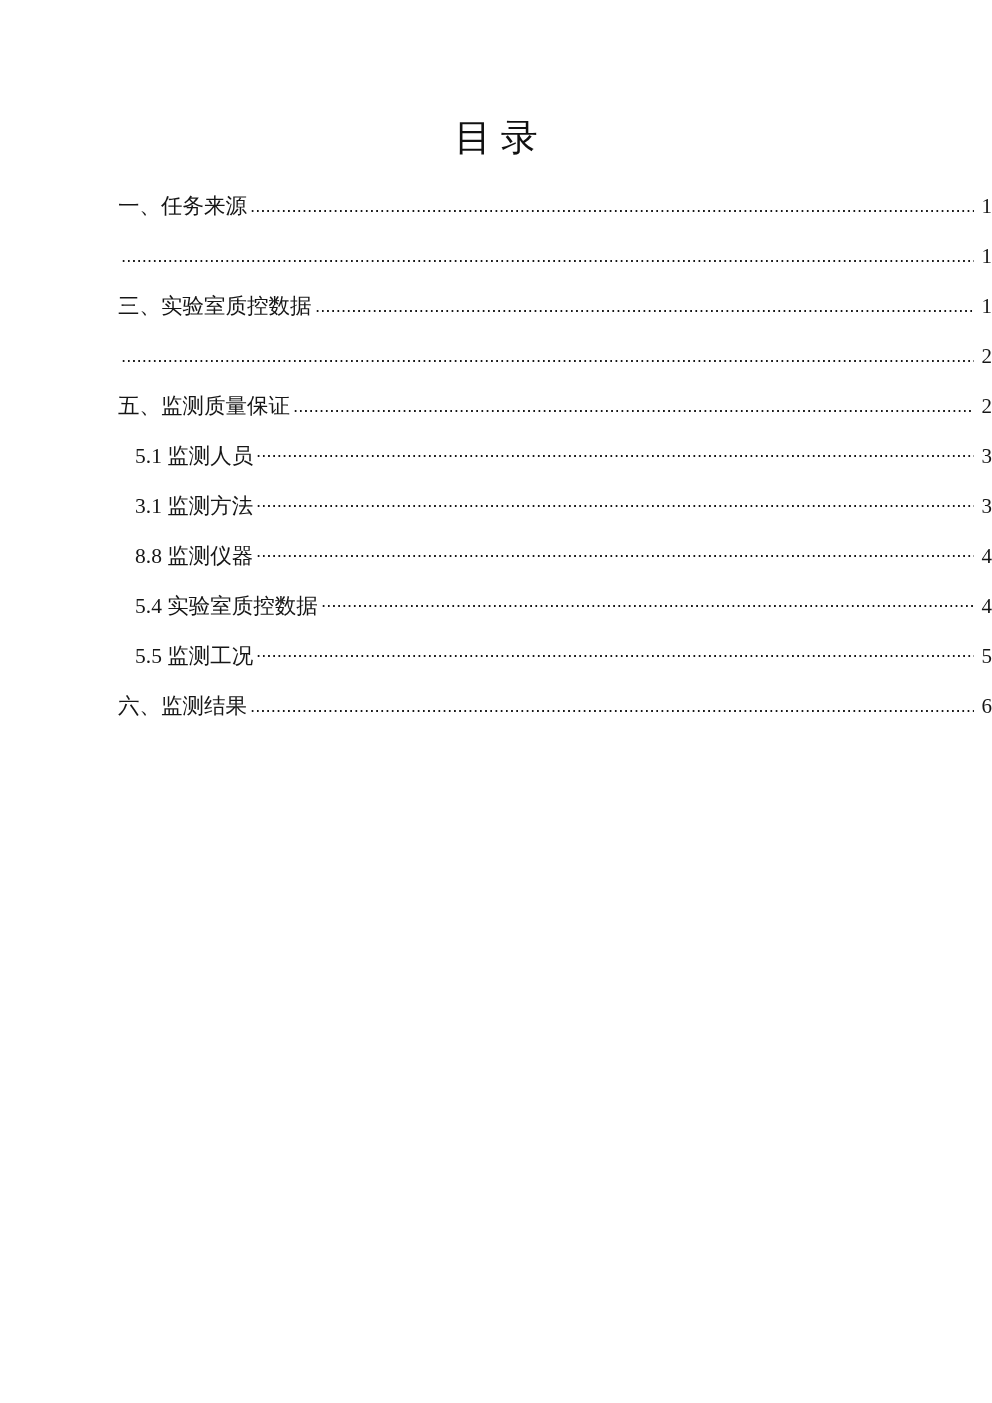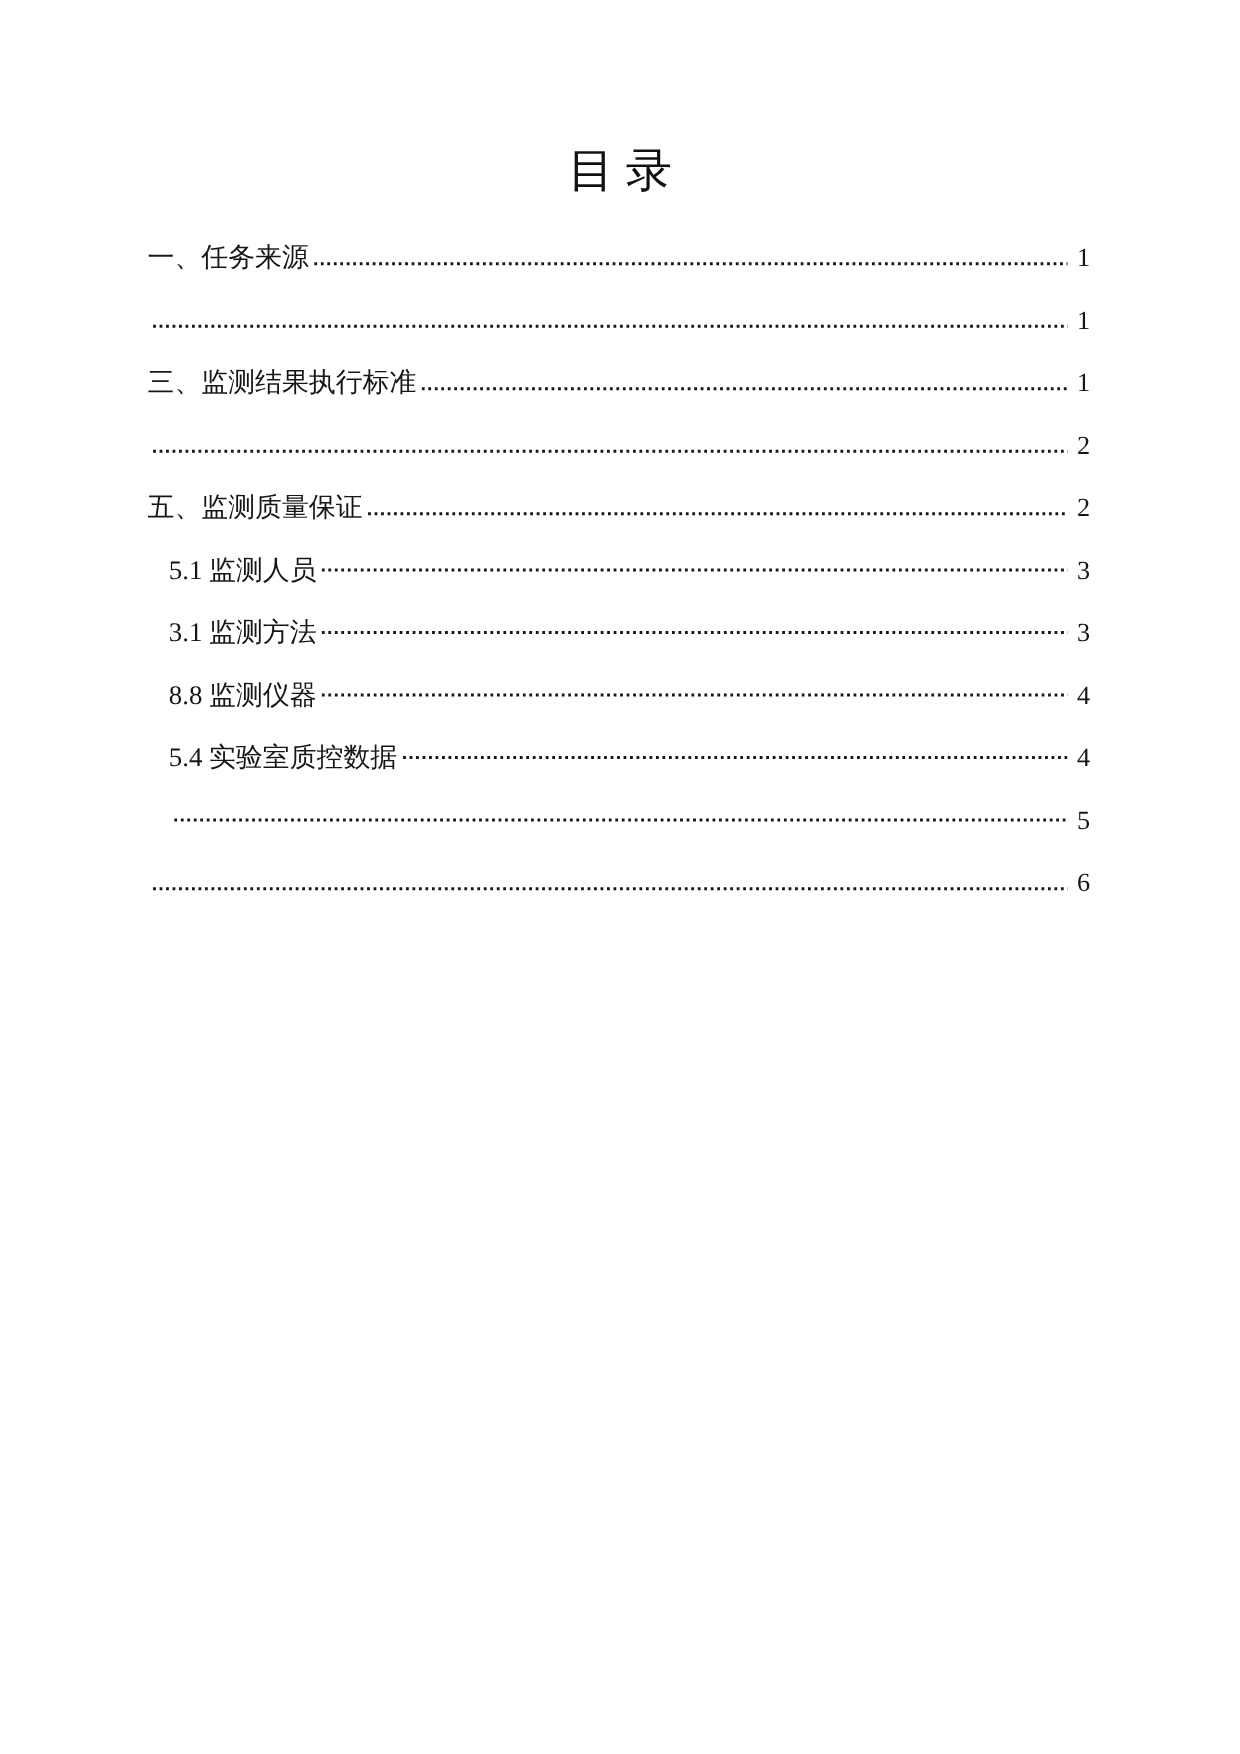--- a/index.html
+++ b/index.html
@@ -23,21 +23,20 @@
     text-align: center;
     font-size: 37px;
     font-weight: 400;
     line-height: 42px;
     white-space: pre;
     color: #111111;
   }
   .toc-list {
     margin-top: 22px;
     padding-left: 118px;
-    padding-right: 120px;
   }
   .toc-row {
     display: flex;
     align-items: baseline;
     height: 50px;
     line-height: 50px;
     font-size: 21.5px;
     cursor: pointer;
   }
   .toc-row--sub {
@@ -79,21 +78,21 @@
       <span class="toc-dots"></span>
       <span class="toc-page">1</span>
     </div>
 
     <div class="toc-row">
       <span class="toc-dots"></span>
       <span class="toc-page">1</span>
     </div>
 
     <div class="toc-row">
-      <span class="toc-label">三、监测结果执行标准</span>
+      <span class="toc-label">三、实验室质控数据</span>
       <span class="toc-dots"></span>
       <span class="toc-page">1</span>
     </div>
 
     <div class="toc-row">
       <span class="toc-dots"></span>
       <span class="toc-page">2</span>
     </div>
 
     <div class="toc-row">
@@ -120,23 +119,25 @@
       <span class="toc-page">4</span>
     </div>
 
     <div class="toc-row toc-row--sub">
       <span class="toc-label">5.4 实验室质控数据</span>
       <span class="toc-dots"></span>
       <span class="toc-page">4</span>
     </div>
 
     <div class="toc-row toc-row--sub">
+      <span class="toc-label">5.5 监测工况</span>
       <span class="toc-dots"></span>
       <span class="toc-page">5</span>
     </div>
 
     <div class="toc-row">
+      <span class="toc-label">六、监测结果</span>
       <span class="toc-dots"></span>
       <span class="toc-page">6</span>
     </div>
 
   </div>
 </div>
 
 </body></html>

